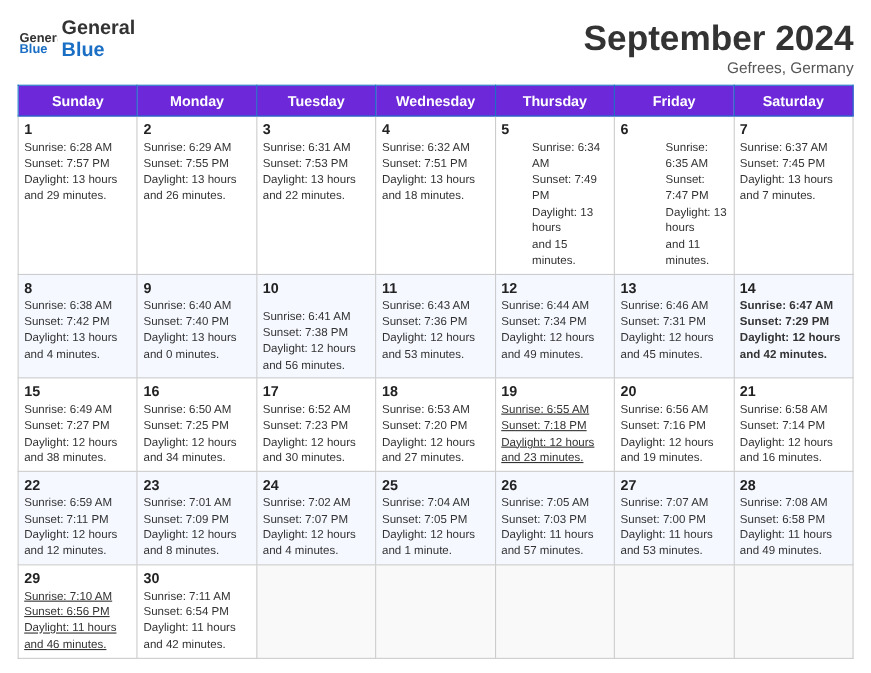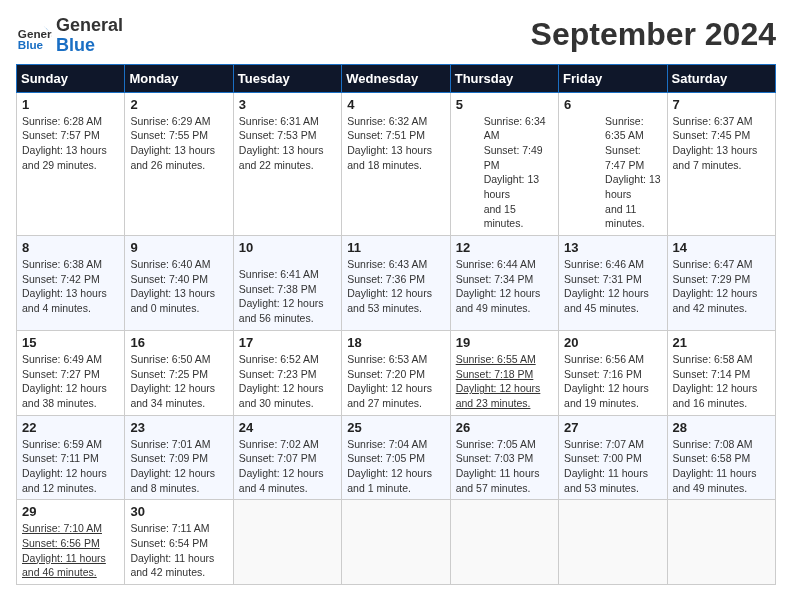--- a/index.html
+++ b/index.html
@@ -45,24 +45,24 @@
     .location {
       font-size: 14px;
       color: #555;
     }
     .calendar-table {
       width: 100%;
       border-collapse: collapse;
       font-size: 11px;
     }
     .calendar-table th {
-      background: #0f172a;
+      background: #6d28d9;
       color: #fff;
       padding: 6px 4px;
-      text-align: left;
+      text-align: center;
       font-size: 13px;
       font-weight: bold;
       border: 1px solid #1a6fc4;
     }
     .calendar-table td {
       border: 1px solid #ccc;
       padding: 4px 5px;
       vertical-align: top;
       width: calc(100% / 7);
       height: 78px;
@@ -98,20 +98,21 @@
       <polygon points="30,8 38,16 34,12" fill="#1a6fc4"></polygon>
       <polygon points="34,8 42,16 38,12" fill="#1a6fc4" transform="translate(-4,0)"></polygon>
     </svg>
     <div class="logo-text">
       <span>General</span>
       <span style="color:#1a6fc4">Blue</span>
     </div>
   </div>
   <div class="title-block">
     <div class="month-year">September 2024</div>
+    <div class="location">Gefrees, Germany</div>
   </div>
 </div>
 
 <table class="calendar-table">
   <thead>
     <tr>
     <th>Sunday</th>
         <th>Monday</th>
         <th>Tuesday</th>
         <th>Wednesday</th>
@@ -210,21 +211,21 @@
         </td>
         <td>
           <span class="day-number">13</span>
           <div class="day-detail" style="white-space: pre-line;">Sunrise: 6:46 AM
 Sunset: 7:31 PM
 Daylight: 12 hours
 and 45 minutes.</div>
         </td>
         <td>
           <span class="day-number">14</span>
-          <div class="day-detail" style="white-space: pre-line;">Sunrise: 6:47 AM
+          <div class="day-detail" style="white-space: pre-line; font-weight: bold;">Sunrise: 6:47 AM
 Sunset: 7:29 PM
 Daylight: 12 hours
 and 42 minutes.</div>
         </td>
       </tr>
       <tr>
         <td>
           <span class="day-number">15</span>
           <div class="day-detail" style="white-space: pre-line;">Sunrise: 6:49 AM
 Sunset: 7:27 PM

